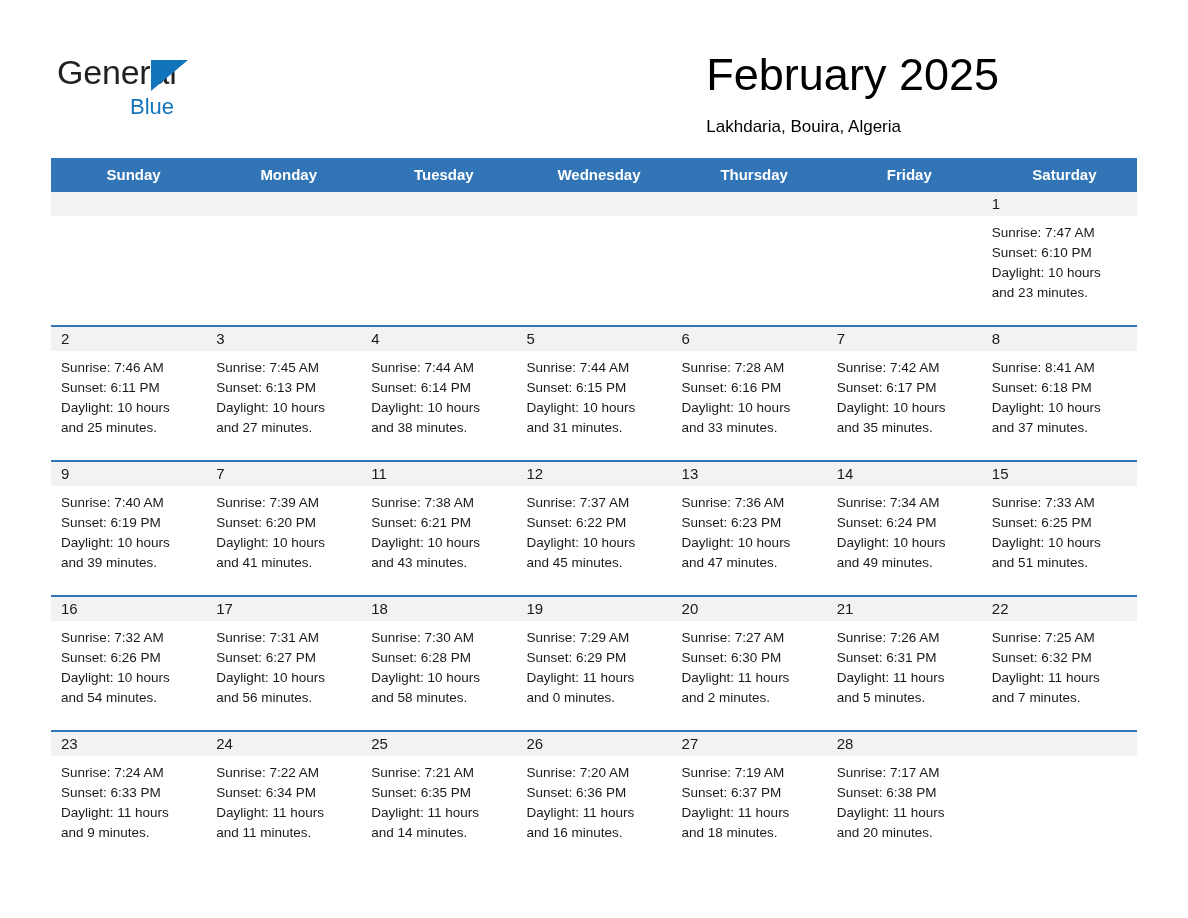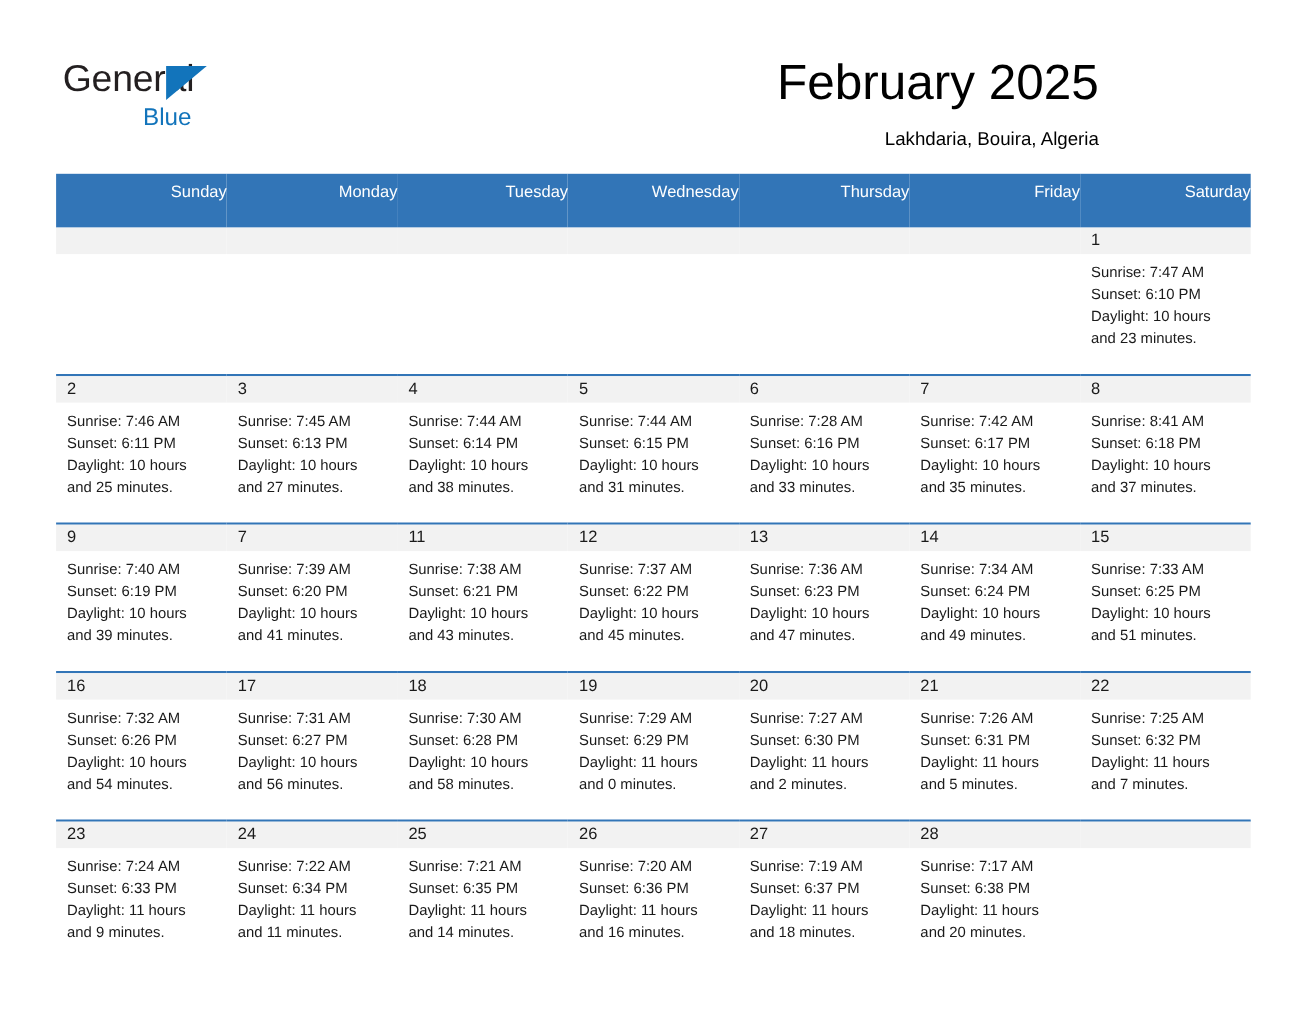--- a/index.html
+++ b/index.html
@@ -64,21 +64,20 @@
     font-size: 22px;
     color: #1274bb;
     line-height: 40px;
     white-space: nowrap;
   }
 
   .title-block {
     position: absolute;
     right: 57px;
     top: 48px;
-    text-align: right;
   }
   .month-title {
     font-size: 45px;
     font-weight: normal;
     color: #000000;
     line-height: 54px;
     white-space: nowrap;
   }
   .location {
     margin-top: 12px;
@@ -101,23 +100,23 @@
     width: 1086px;
     border-collapse: collapse;
     table-layout: fixed;
   }
   .cal-table col { width: 155.14px; }
 
   thead th {
     background: #3275b7;
     color: #ffffff;
     font-size: 15px;
-    font-weight: normal;
-    text-align: right;
-    padding: 8px 0 24px 10px;
+    font-weight: bold;
+    text-align: center;
+    padding: 8px 0 9px 10px;
     height: 16px;
     box-sizing: content-box;
     border: none;
   }
 
   tbody td {
     vertical-align: top;
     padding: 0;
     border: none;
     border-top: 2px solid #3275b7;

